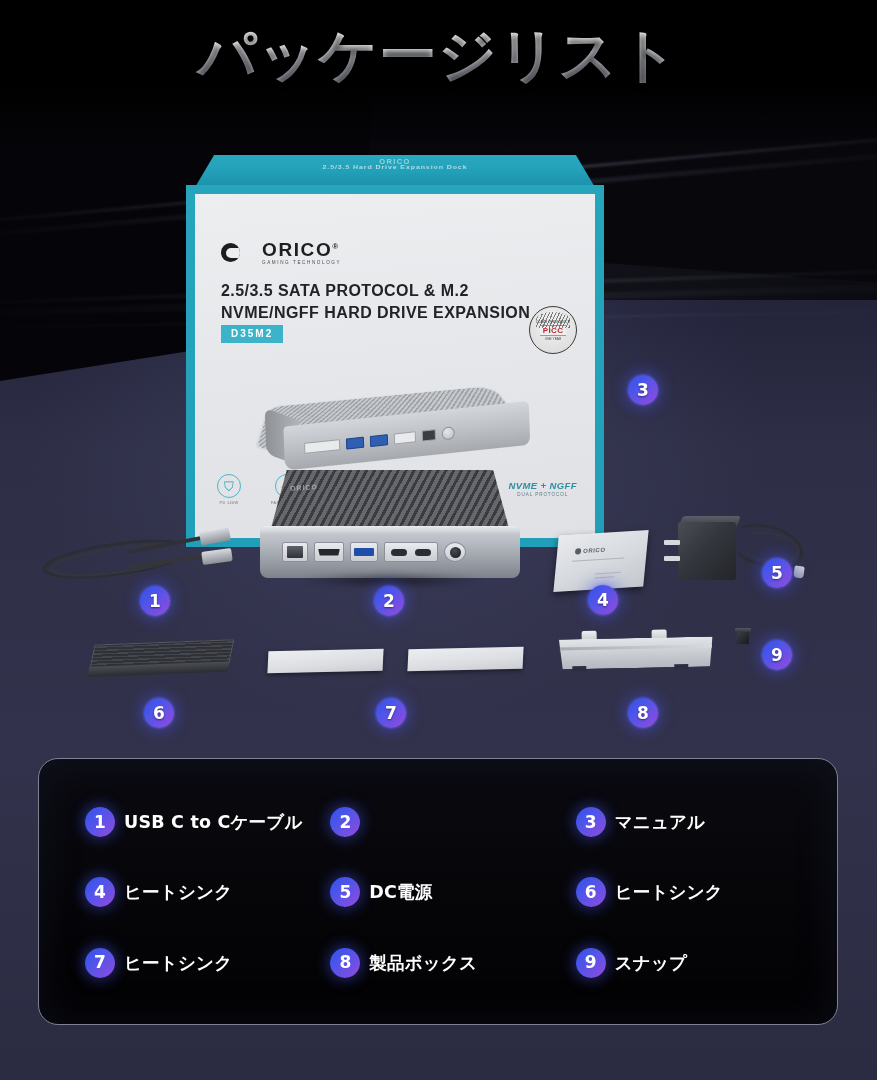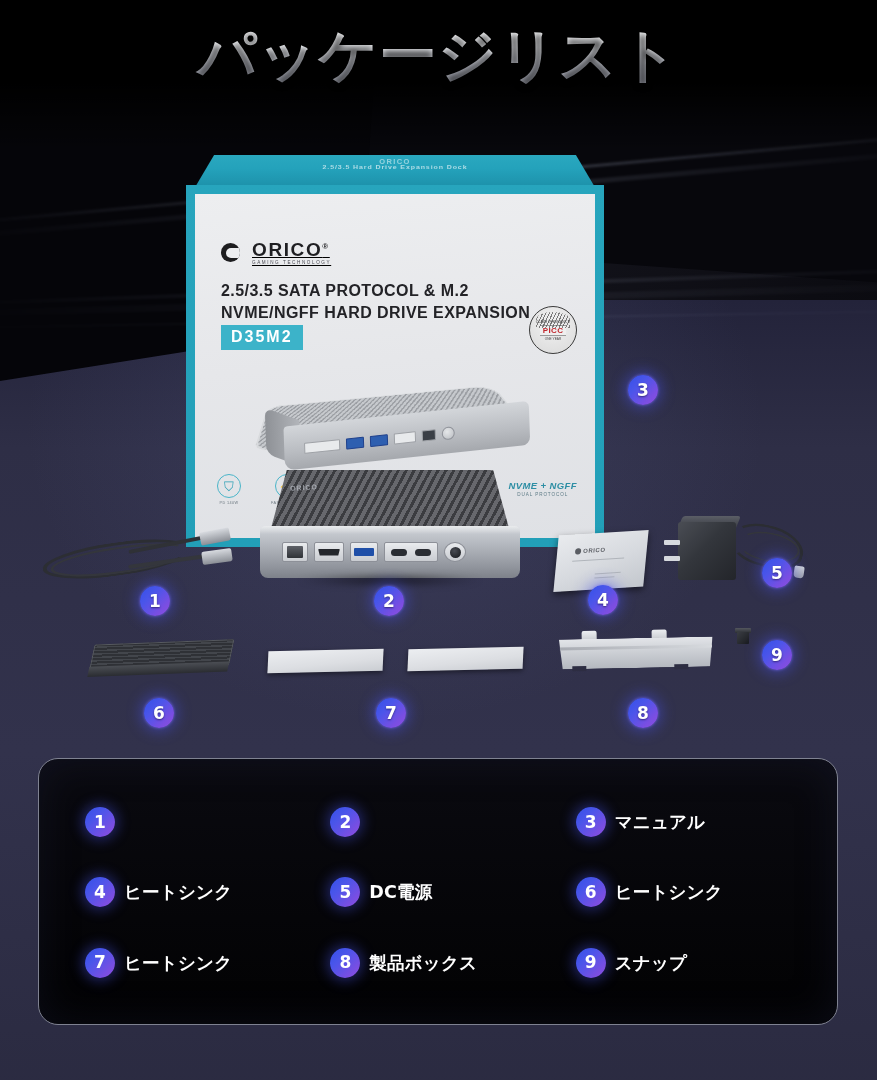--- a/index.html
+++ b/index.html
@@ -120,21 +120,21 @@
     background: linear-gradient(180deg, #27a5bd 0%, #229fb8 100%);
     padding: 9px;
   }
   .pkgbox .face {
     position: relative;
     width: 100%; height: 100%;
     background: linear-gradient(175deg, #edeef0 0%, #e6e7ea 48%, #dfe1e5 100%);
   }
   .logo-row {
     position: absolute; left: 26px; top: 46px;
-    display: flex; align-items: center; gap: 12px; text-decoration: underline;
+    display: flex; align-items: center; gap: 22px;
   }
   .logo-mark {
     width: 19px; height: 19px; border-radius: 50%;
     background:
       linear-gradient(90deg, #1d1d1f 0 46%, transparent 46%),
       #1d1d1f;
     position: relative;
     overflow: hidden;
   }
   .logo-mark:after {
@@ -156,21 +156,21 @@
     font-size: 4.6px; letter-spacing: 1.6px; color: #4a4a52; margin-top: 2px;
   }
   .box-head {
     position: absolute; left: 26px; top: 86px; right: 24px;
     font-size: 16px; font-weight: bold; color: #232327;
     letter-spacing: .45px; line-height: 1.38;
   }
   .model-badge {
     position: absolute; left: 26px; top: 131px;
     background: #3cb3c9; color: #ffffff;
-    font-size: 16px; font-weight: bold; letter-spacing: 2px;
+    font-size: 10px; font-weight: bold; letter-spacing: 2px;
     padding: 3px 10px 4px 10px;
   }
   .picc {
     position: absolute; right: 18px; top: 112px;
     width: 48px; height: 48px; border-radius: 50%;
     background: radial-gradient(circle at 50% 35%, #f2f2f2, #d9d9d9);
     border: 1.6px solid #3b3b3b;
     display: flex; flex-direction: column;
     align-items: center; justify-content: center;
     gap: 1px; overflow: hidden;
@@ -671,20 +671,21 @@
   <div class="badge photo" style="left:762px; top:558px;">5</div>
   <div class="badge photo" style="left:144px; top:698px;">6</div>
   <div class="badge photo" style="left:376px; top:698px;">7</div>
   <div class="badge photo" style="left:628px; top:698px;">8</div>
   <div class="badge photo" style="left:762px; top:640px;">9</div>
 
   <div class="legend">
 
     <div class="legend-item">
       <div class="legend-badge">1</div>
+      <div class="legend-label">USB C to Cケーブル</div>
     </div>
     <div class="legend-item">
       <div class="legend-badge">2</div>
     </div>
     <div class="legend-item">
       <div class="legend-badge">3</div>
       <div class="legend-label">マニュアル</div>
     </div>
 
     <div class="legend-item">

